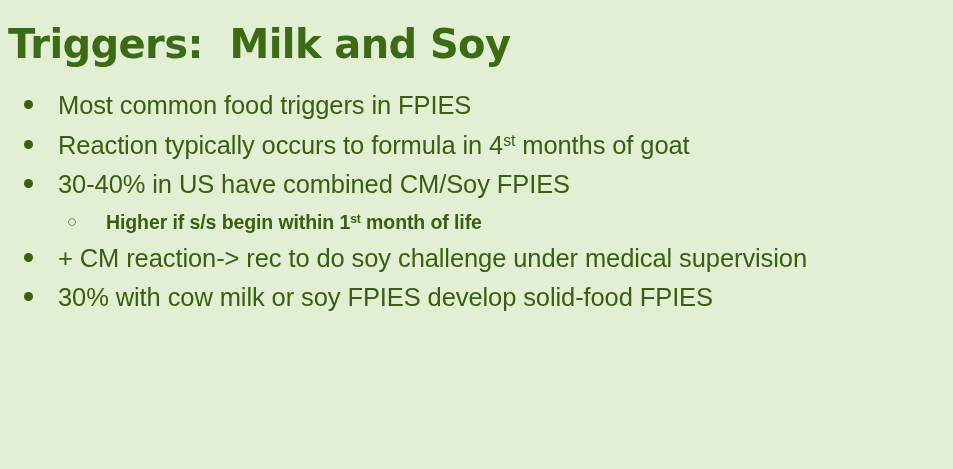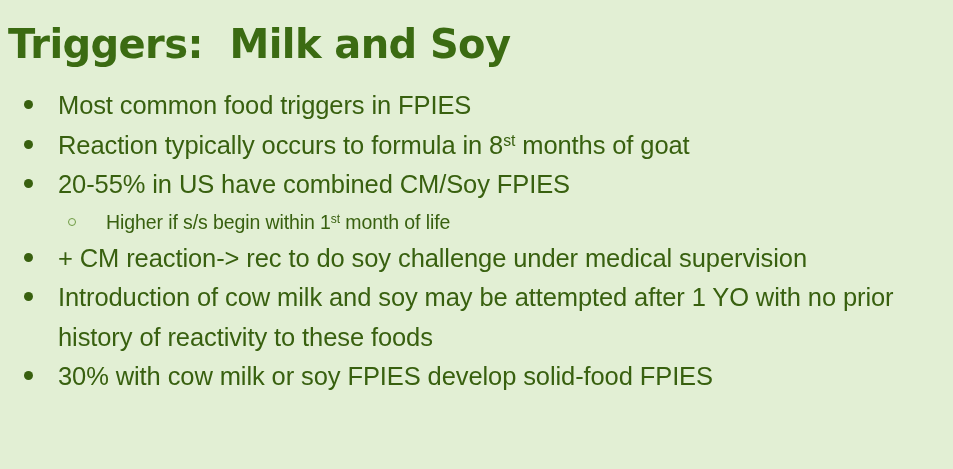--- a/index.html
+++ b/index.html
@@ -62,20 +62,21 @@
     width: 9px;
     height: 9px;
     border-radius: 50%;
     background: #38600f;
   }
 
   .bullet-row.sub {
     padding-left: 106px;
     font-size: 19.5px;
     line-height: 34px;
+    font-weight: bold;
   }
 
   .bullet-row.sub .marker {
     left: 68px;
     top: 13px;
     width: 8px;
     height: 8px;
     border-radius: 50%;
     background: transparent;
     border: 1.6px solid #6f9b43;
@@ -101,43 +102,39 @@
 
   <div class="body-list">
 
     <div class="bullet-row">
       <span class="marker"></span>
       <span class="bullet-text">Most common food triggers in FPIES</span>
     </div>
 
     <div class="bullet-row">
       <span class="marker"></span>
-      <span class="bullet-text"><span>Reaction typically occurs to formula in 8</span><sup>st</sup><span> months of goat</span></span>
+      <span class="bullet-text"><span>Reaction typically occurs to formula in 4</span><sup>st</sup><span> months of goat</span></span>
     </div>
 
     <div class="bullet-row">
       <span class="marker"></span>
-      <span class="bullet-text">20-55% in US have combined CM/Soy FPIES</span>
+      <span class="bullet-text">30-40% in US have combined CM/Soy FPIES</span>
     </div>
 
     <div class="bullet-row sub">
       <span class="marker"></span>
       <span class="bullet-text"><span>Higher if s/s begin within 1</span><sup>st</sup><span> month of life</span></span>
     </div>
 
     <div class="bullet-row">
       <span class="marker"></span>
       <span class="bullet-text">+ CM reaction-&gt; rec to do soy challenge under medical supervision</span>
     </div>
 
 
-    <div class="bullet-row">
-      <span class="marker"></span>
-      <span class="bullet-text">Introduction of cow milk and soy may be attempted after 1 YO with no prior history of reactivity to these foods</span>
-    </div>
 
     <div class="bullet-row">
       <span class="marker"></span>
       <span class="bullet-text">30% with cow milk or soy FPIES develop solid-food FPIES</span>
     </div>
 
   </div>
 </div>
 
 </body></html>

